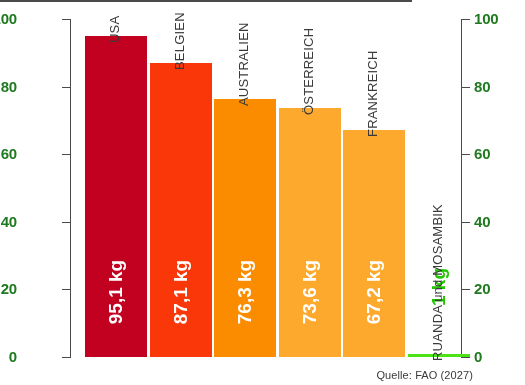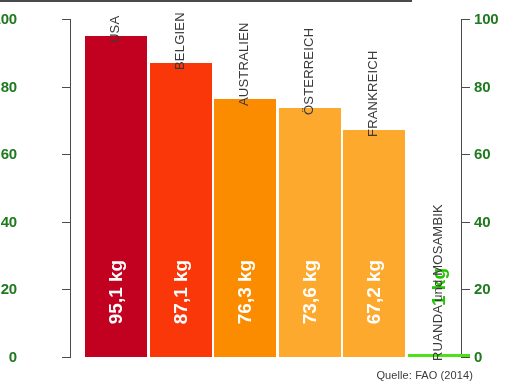--- a/index.html
+++ b/index.html
@@ -153,14 +153,14 @@
       <div class="bar-value" style="color: rgb(255, 255, 255); position: absolute; left: 309.5px; transform: translateX(-50%) rotate(-90deg); transform-origin: center center; top: 242px; height: 100px; line-height: 100px;">73,6 kg</div>
       <div class="cat-label" style="left: 315.5px; top: 100.232px;">ÖSTERREICH</div>
       <div class="bar" style="left: 343px; width: 62px; height: 227.136px; bottom: 28px; background: rgb(252, 169, 46);"></div>
       <div class="bar-value" style="color: rgb(255, 255, 255); position: absolute; left: 374px; transform: translateX(-50%) rotate(-90deg); transform-origin: center center; top: 242px; height: 100px; line-height: 100px;">67,2 kg</div>
       <div class="cat-label" style="left: 380px; top: 121.864px;">FRANKREICH</div>
       <div class="bar" style="left: 407.5px; width: 62px; height: 3.38px; bottom: 28px; background: rgb(76, 227, 22);"></div>
       <div class="bar-value" style="color: rgb(34, 196, 0); position: absolute; left: 438.5px; transform: translateX(-50%) rotate(-90deg); transform-origin: center center; top: 237px; height: 100px; line-height: 100px;">1 kg</div>
       <div class="cat-label" style="left: 444.5px; top: 345.62px;">RUANDA und MOSAMBIK</div>
     </div>
 
-  <div class="source-note">Quelle: FAO (2014)</div>
+  <div class="source-note">Quelle: FAO (2027)</div>
 </div>
 
 </body></html>

